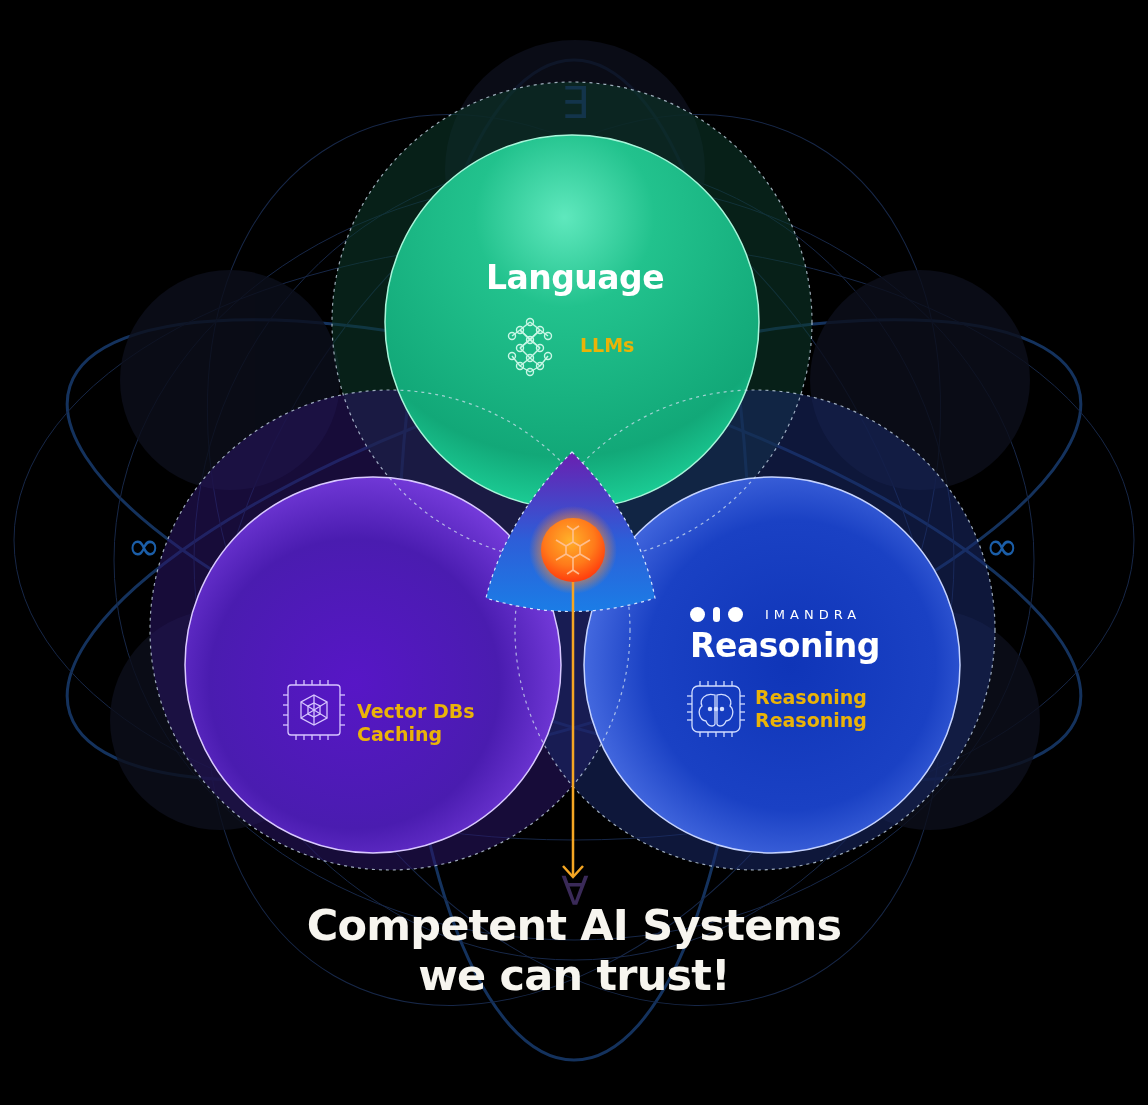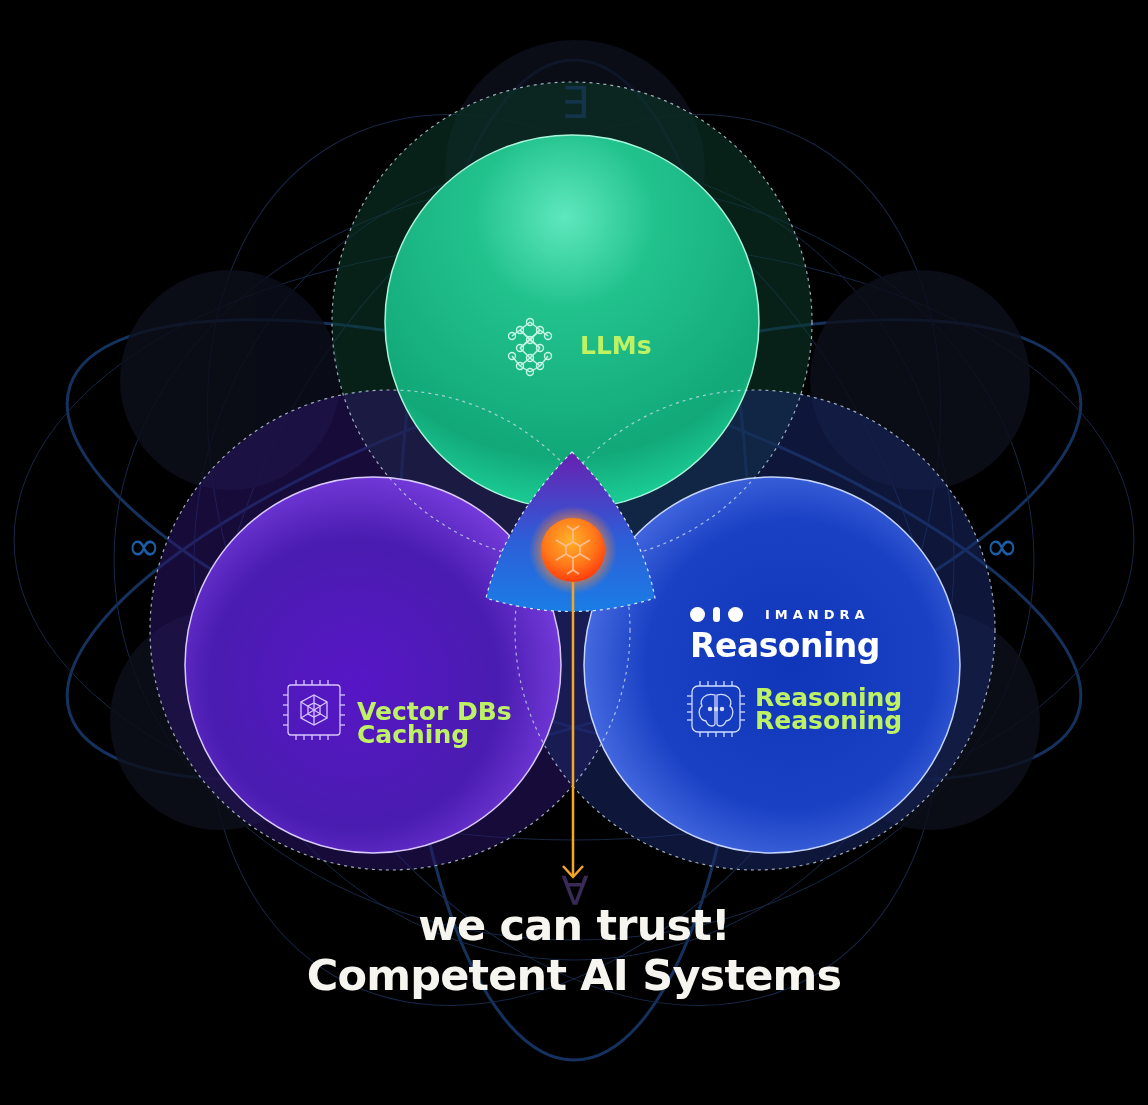--- a/index.html
+++ b/index.html
@@ -3,28 +3,28 @@
 <meta charset="utf-8">
 <style>
   html, body { margin:0; padding:0; background:#000; }
   body { width:1148px; height:1105px; position:relative; overflow:hidden; font-family:"DejaVu Sans", sans-serif; }
   .stage { position:absolute; left:0; top:0; width:1148px; height:1105px; }
   svg.bg { position:absolute; left:0; top:0; }
   .label { position:absolute; color:#fff; font-weight:bold; text-align:center; white-space:nowrap; }
   .title-lang { left:430px; top:258px; width:290px; font-size:33px; letter-spacing:-0.5px; }
   .title-mem { left:230px; top:626px; width:260px; font-size:33px; letter-spacing:-0.5px; }
   .title-rea { left:660px; top:626px; width:250px; font-size:33px; letter-spacing:-0.5px; }
-  .sub { position:absolute; color:#bef264; font-weight:bold; font-size:25px; line-height:23px; white-space:nowrap; }
+  .sub { position:absolute; color:#eab308; font-weight:bold; font-size:19px; line-height:23px; white-space:nowrap; }
   .sub-lang { left:580px; top:334px; }
   .sub-mem { left:357px; top:700px; }
   .sub-rea { left:755px; top:686px; }
   .imandra { position:absolute; left:690px; top:603px; height:22px; display:flex; align-items:center; }
   .imandra .dot { width:15px; height:15px; border-radius:50%; background:#fff; margin-right:8px; }
   .imandra .bar { width:7px; height:15px; border-radius:4px; background:#fff; margin-right:8px; }
-  .imandra .word { color:#fff; font-size:13px; letter-spacing:5px; margin-left:14px; font-weight:bold; }
+  .imandra .word { color:#fff; font-size:13px; letter-spacing:5px; margin-left:14px; font-weight:normal; }
   .headline { position:absolute; left:200px; top:900px; width:748px; text-align:center; color:#f7f5ef; font-weight:bold; font-size:43px; line-height:50px; letter-spacing:-0.8px; }
 </style>
 </head>
 <body>
 
 <div class="stage">
 <svg class="bg" width="1148" height="1105" viewBox="0 0 1148 1105">
   <defs>
     <radialGradient id="gGreen" cx="48%" cy="22%" r="80%">
       <stop offset="0%" stop-color="#5fe8bd"></stop>
@@ -204,36 +204,37 @@
         <line x1="740" y1="712" x2="745" y2="712"></line>
         <line x1="740" y1="720" x2="745" y2="720"></line>
     <path d="M715 695 C 705 692 699 700 702 706 C 697 710 699 720 706 721 C 708 727 714 727 715 724 Z"></path>
     <path d="M717 695 C 727 692 733 700 730 706 C 735 710 733 720 726 721 C 724 727 718 727 717 724 Z"></path>
     <circle cx="710" cy="709" r="1.6" fill="#d2ddff"></circle>
         <circle cx="716" cy="709" r="1.6" fill="#d2ddff"></circle>
         <circle cx="722" cy="709" r="1.6" fill="#d2ddff"></circle>
   </g>
 </svg>
 
+<div class="label title-lang">Language</div>
 <div class="sub sub-lang">LLMs</div>
 
 <div class="sub sub-mem">
   <div>Vector DBs</div>
   <div>Caching</div>
 </div>
 
 <div class="imandra">
   <span class="dot"></span>
   <span class="bar"></span>
   <span class="dot"></span>
   <span class="word">IMANDRA</span>
 </div>
 <div class="label title-rea">Reasoning</div>
 <div class="sub sub-rea">
   <div>Reasoning</div>
   <div>Reasoning</div>
 </div>
 
 <div class="headline">
+  <div>Competent AI Systems</div>
   <div>we can trust!</div>
-  <div>Competent AI Systems</div>
 </div>
 </div>
 
 </body></html>

